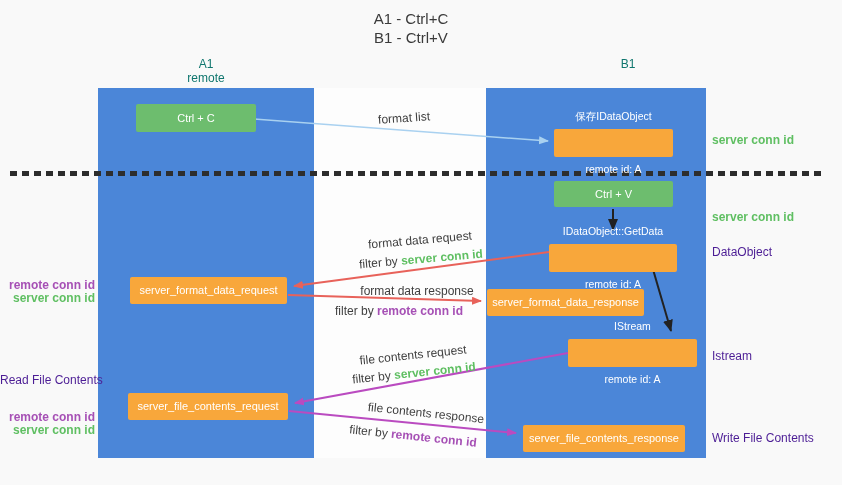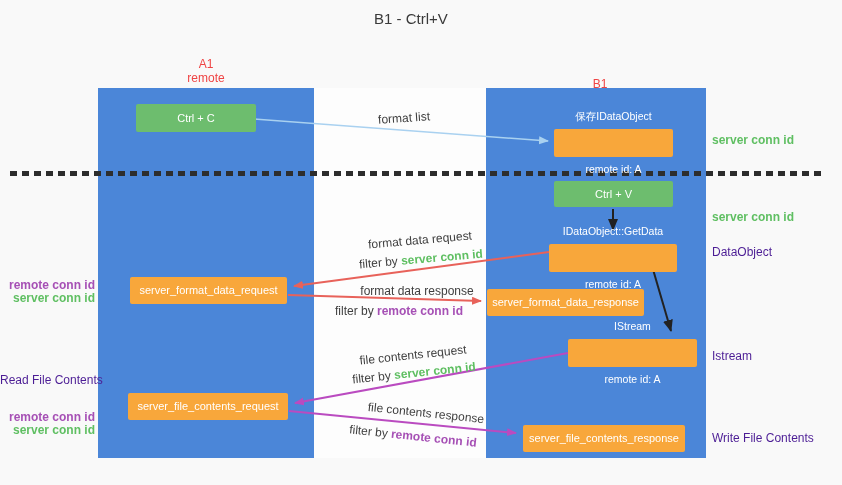--- a/index.html
+++ b/index.html
@@ -14,23 +14,23 @@
   
   .mid-lane{position:absolute;left:314px;top:88px;width:172px;height:370px;background:#fdfdfd;}
   .lane{position:absolute;top:88px;height:370px;background:#4b86d8;}
   #lane-left{left:98px;width:216px;}
   #lane-right{left:486px;width:220px;}
   
   .diagram-title{
     position:absolute;left:291px;top:9px;width:240px;text-align:center;
     font-size:15px;line-height:19px;color:#3a3a3a;
   }
-  .lane-header{position:absolute;top:57px;width:120px;text-align:center;font-size:12px;line-height:14px;color:#ef4444;}
+  .lane-header{position:absolute;top:57px;width:120px;text-align:center;font-size:12px;line-height:14px;color:#0f766e;}
   #header-left{left:146px;}
-  #header-right{left:540px;margin-top:20px;}
+  #header-right{left:568px;}
   
   .dotted-line{
     position:absolute;left:10px;top:171px;width:814px;height:5px;
     background:repeating-linear-gradient(90deg,#2d2d2d 0 7px,transparent 7px 12px);
   }
   
   .node{
     position:absolute;display:flex;flex-direction:column;align-items:center;justify-content:center;
     color:#fff;text-align:center;border-radius:2px;
     font-size:11px;line-height:13px;
@@ -87,20 +87,21 @@
   #sl-read-file{top:373px;}
   #sl-remote-conn-2{top:410px;}
   #sl-server-conn-2{top:423px;}
 </style>
 </head>
 <body>
 
 <div id="stage">
 
   <div class="diagram-title">
+    <div>A1 - Ctrl+C</div>
     <div>B1 - Ctrl+V</div>
   </div>
 
   <div class="lane-header" id="header-left">
     <div>A1</div>
     <div>remote</div>
   </div>
   <div class="lane-header" id="header-right">
     <div>B1</div>
   </div>

